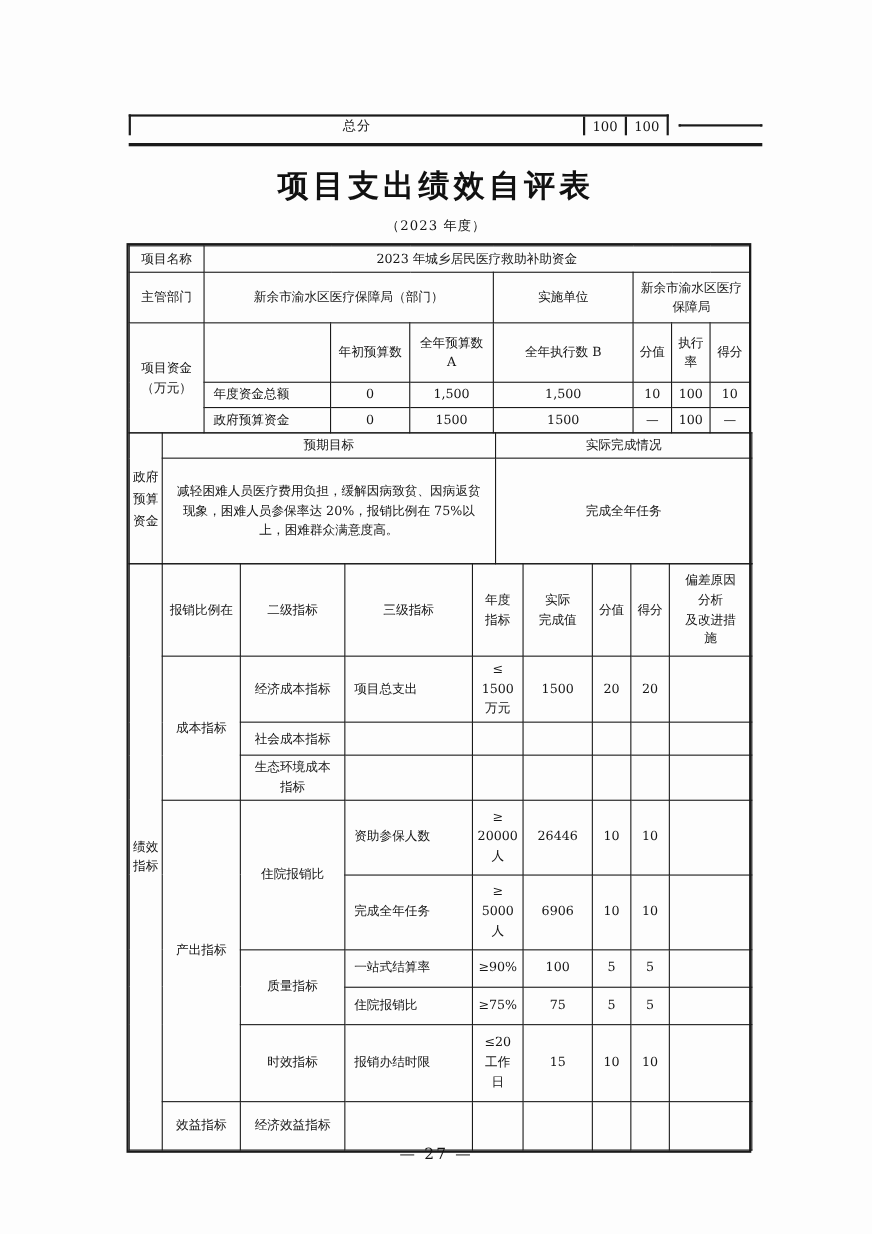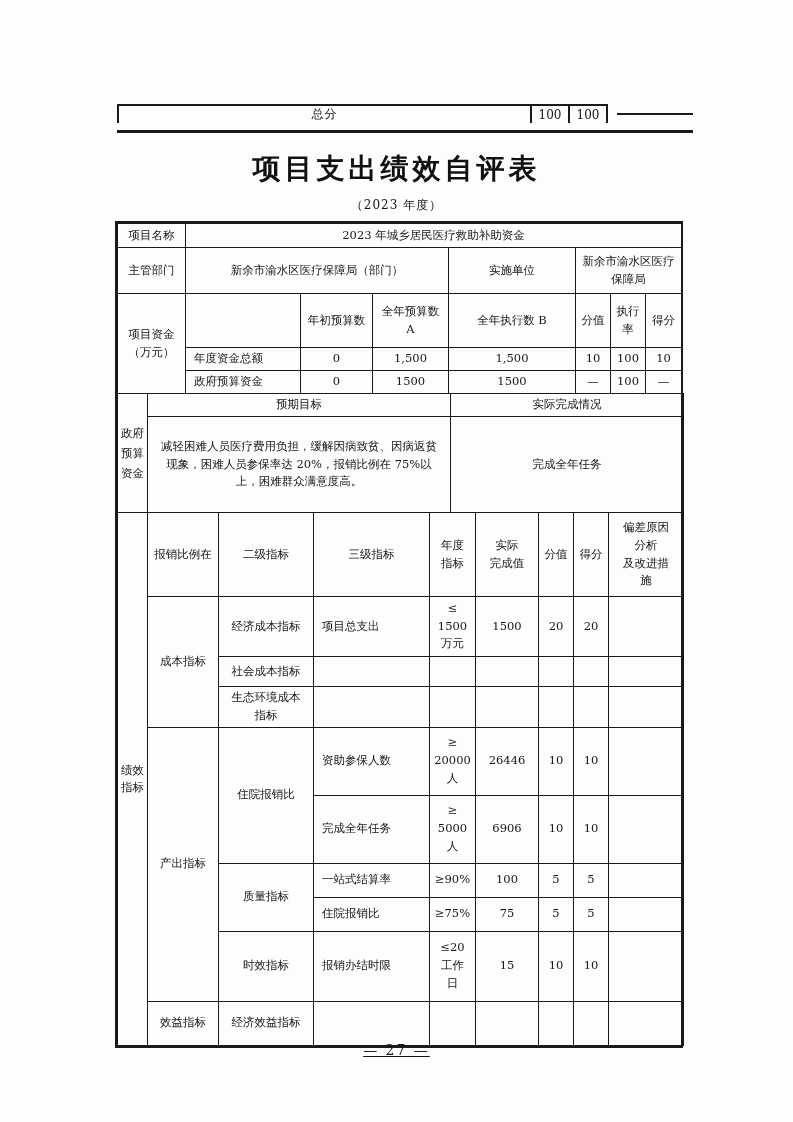--- a/index.html
+++ b/index.html
@@ -69,21 +69,21 @@
   tr.h23 { height: 23px; } tr.h96 { height: 96px; } tr.h84 { height: 84px; }
   tr.h60 { height: 60px; } tr.h30 { height: 30px; } tr.h40 { height: 40px; padding-left: 32px; }
   tr.h68 { height: 68px; } tr.h34 { height: 34px; } tr.h70 { height: 70px; }
   tr.h33 { height: 44px; }
 
   .goal-expected { padding: 4px 10px !important; }
 
   
   .page-number {
     position: absolute; top: 1042px; left: 0; width: 100%;
-    text-align: center; font-size: 14px; letter-spacing: 2px; text-decoration: underline;
+    text-align: center; font-size: 14px; letter-spacing: 2px;
   }
 </style>
 </head>
 <body>
 
 <div class="page">
 
   <div class="topstrip">
     <div class="ts-main">
       <div class="ts-label">总分</div>

